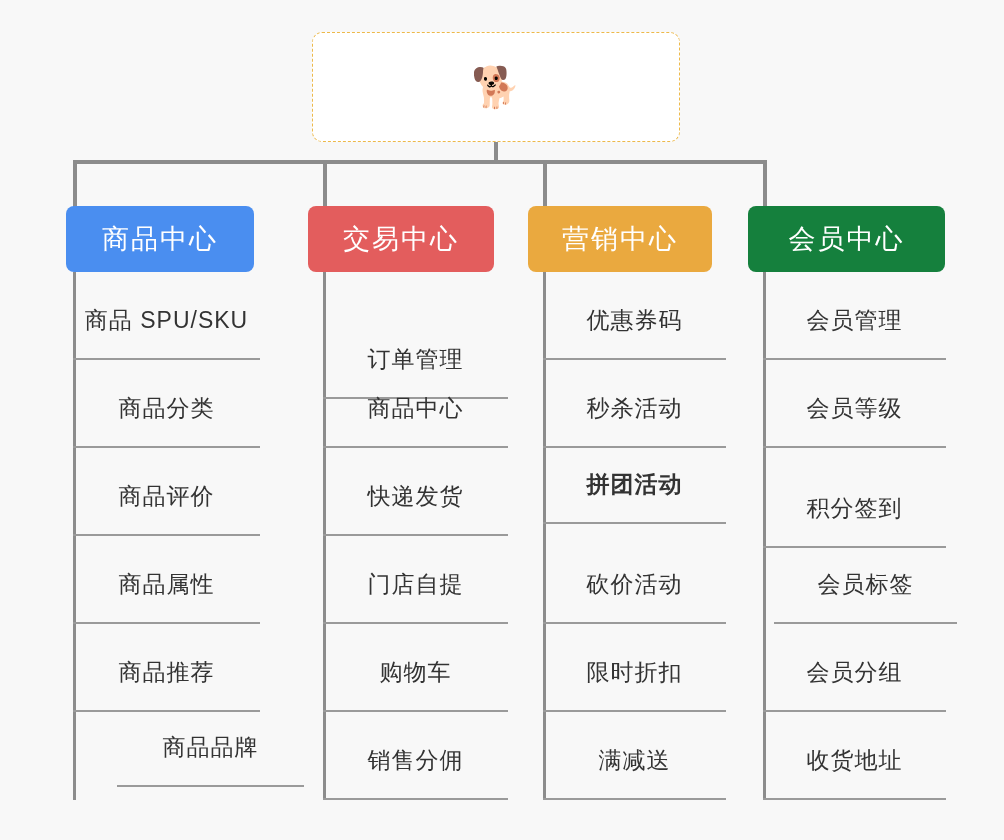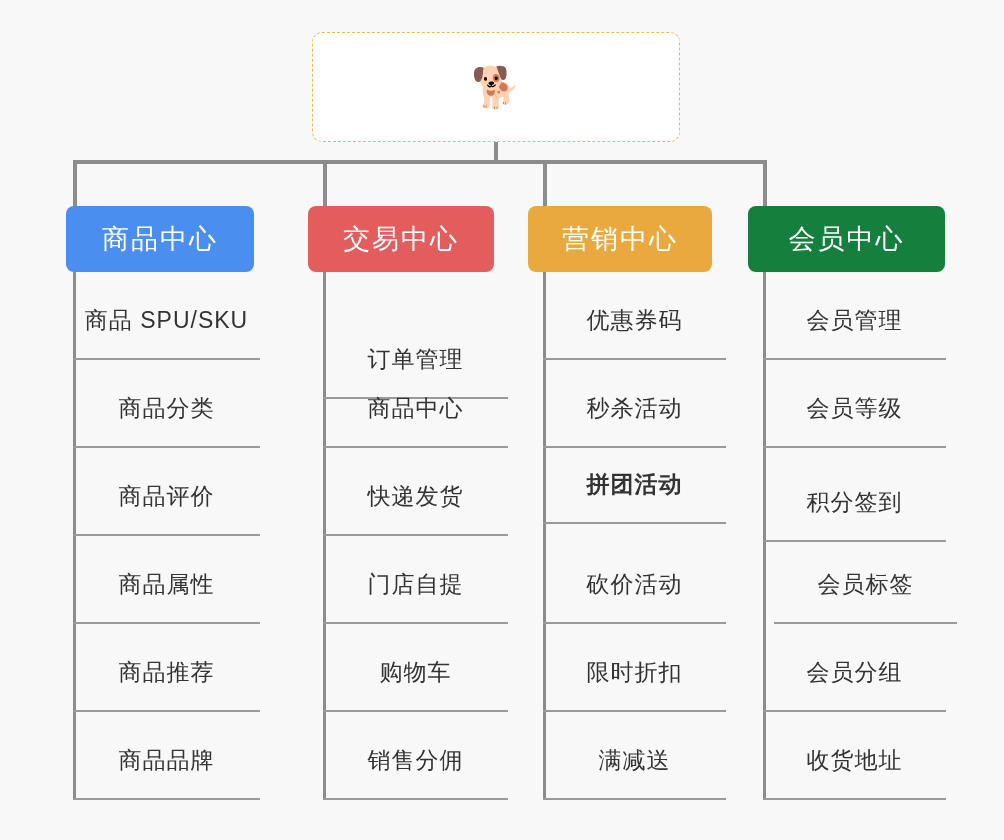--- a/index.html
+++ b/index.html
@@ -140,21 +140,21 @@
           </div>
           <div class="child-item" style="top: 176px; width: 187px;">
             <span class="child-label">商品评价</span>
           </div>
           <div class="child-item" style="top: 264px; width: 187px;">
             <span class="child-label">商品属性</span>
           </div>
           <div class="child-item" style="top: 352px; width: 187px;">
             <span class="child-label">商品推荐</span>
           </div>
-          <div class="child-item" style="top: 440px; width: 187px;">
+          <div class="child-item" style="top: 427px; width: 187px; margin-left: 44px;">
             <span class="child-label">商品品牌</span>
           </div>
         </div>
       </div>
       <div class="column" style="left: 308px; width: 186px;">
         <div class="cat-box" style="background: rgb(227, 93, 93); width: 186px; justify-content: center;">
           <span>交易中心</span>
         </div>
         <div class="trunk" style="left: 15px; height: 528px; background: rgb(140, 140, 140);"></div>
         <div class="child-list">
@@ -209,21 +209,21 @@
           <span>会员中心</span>
         </div>
         <div class="trunk" style="left: 15px; height: 528px; background: rgb(140, 140, 140);"></div>
         <div class="child-list">
           <div class="child-item" style="top: 0px; width: 183px;">
             <span class="child-label">会员管理</span>
           </div>
           <div class="child-item" style="top: 88px; width: 183px;">
             <span class="child-label">会员等级</span>
           </div>
-          <div class="child-item" style="top: 182px; width: 183px; justify-content: center;">
+          <div class="child-item" style="top: 188px; width: 183px; justify-content: center;">
             <span class="child-label">积分签到</span>
           </div>
           <div class="child-item" style="top: 264px; width: 183px; margin-left: 11px;">
             <span class="child-label">会员标签</span>
           </div>
           <div class="child-item" style="top: 352px; width: 183px;">
             <span class="child-label">会员分组</span>
           </div>
           <div class="child-item" style="top: 440px; width: 183px;">
             <span class="child-label">收货地址</span>

